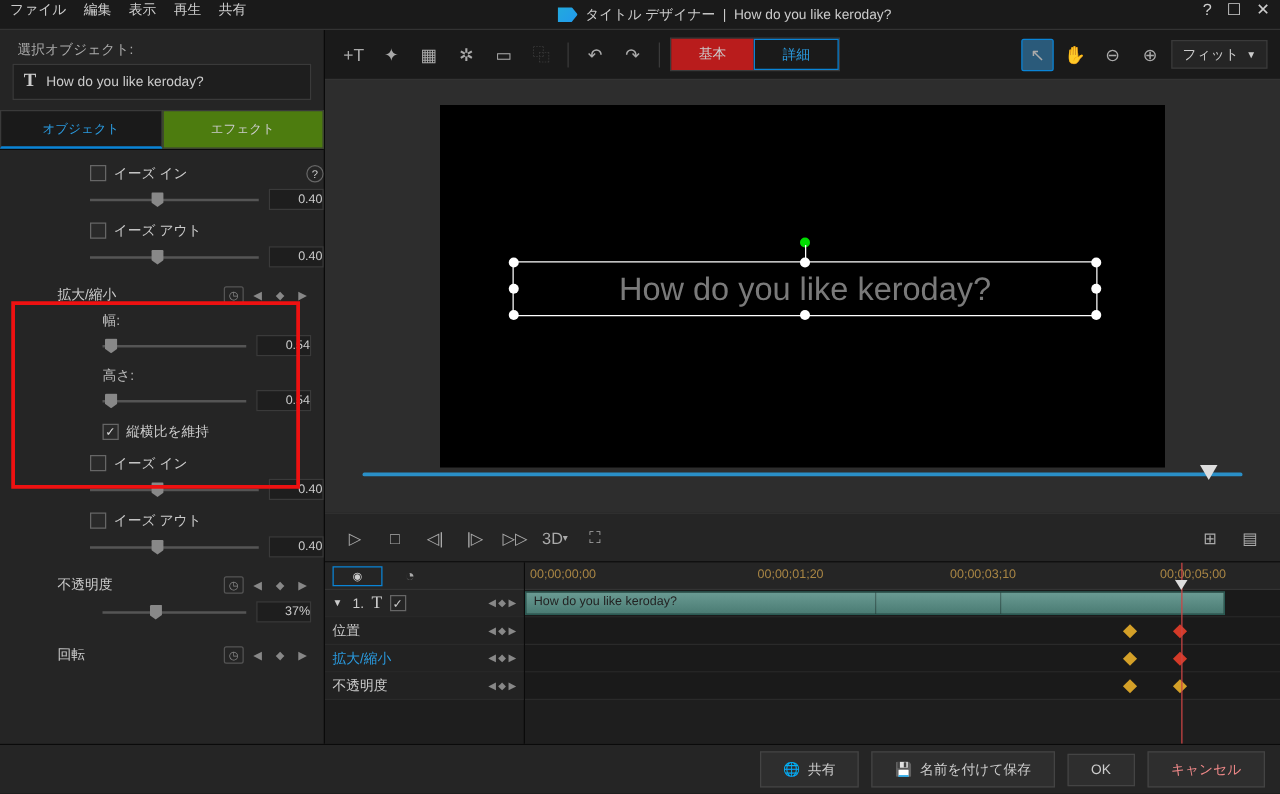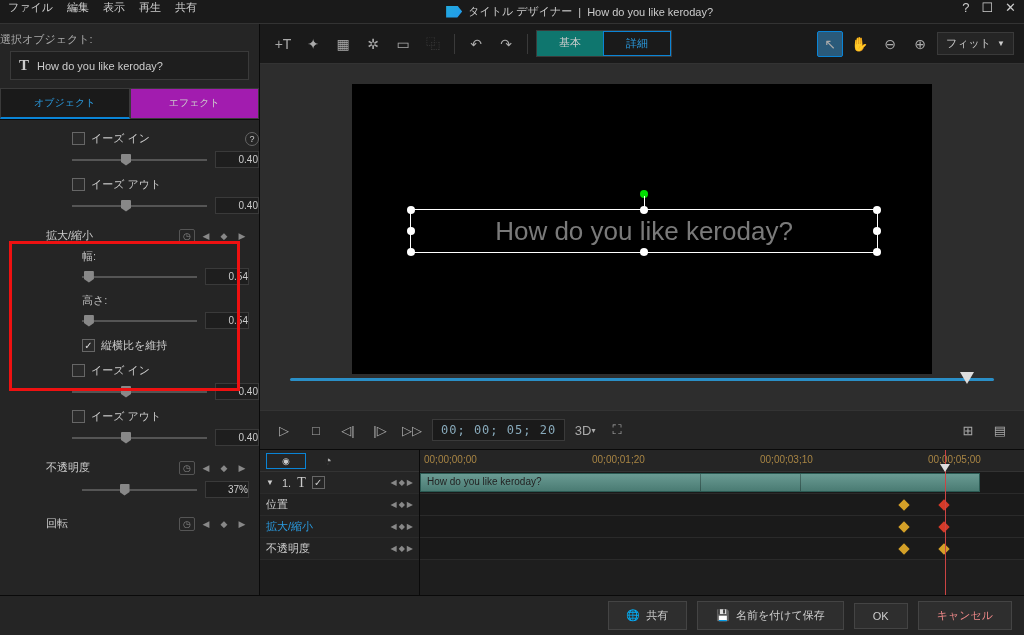--- a/index.html
+++ b/index.html
@@ -12,26 +12,26 @@
 .titlebar .center { flex: 1; text-align: center; display: flex; align-items: center; justify-content: center; gap: 6px; }
 .titlebar .center .logo { width: 16px; height: 12px; background: linear-gradient(135deg, #2ad, #29e); clip-path: polygon(0 0, 70% 0, 100% 50%, 70% 100%, 0 100%); }
 .titlebar .right { display: flex; gap: 12px; }
 .titlebar .right span { cursor: pointer; font-size: 13px; }
 
 
 .main { display: flex; height: 571px; }
 
 
 .leftpanel { width: 260px; background: #252525; border-right: 1px solid #0a0a0a; display: flex; flex-direction: column; }
-.leftpanel .sel-label { padding: 8px 0 4px; color: #aaa; }
+.leftpanel .sel-label { padding: 8px 14px 4px; color: #aaa; }
 .leftpanel .sel-box { margin: 0 10px 8px; background: #1e1e1e; border: 1px solid #3a3a3a; padding: 5px 8px; display: flex; align-items: center; gap: 8px; }
 .leftpanel .sel-box .ticon { font-family: serif; font-size: 15px; font-weight: bold; }
 
 .tabrow { display: flex; border-bottom: 1px solid #0a0a0a; }
-.tabrow .tab { flex: 1; text-align: center; padding: 7px 4px; background: #a21caf; border: 1px solid #3a3a3a; cursor: pointer; font-size: 10px; }
+.tabrow .tab { flex: 1; text-align: center; padding: 7px 4px; background: #4d7c0f; border: 1px solid #3a3a3a; cursor: pointer; font-size: 10px; }
 .tabrow .tab.active { background: #1a1a1a; border-bottom: 2px solid #0a84d6; color: #2a9be0; }
 
 .props { flex: 1; overflow-y: auto; padding: 8px 0 8px 0; position: relative; margin-left: 36px; }
 .props::-webkit-scrollbar { width: 10px; }
 .props::-webkit-scrollbar-track { background: #2a2a2a; }
 .props::-webkit-scrollbar-thumb { background: #444; }
 
 .prop-group { padding: 4px 10px; }
 .prop-header { display: flex; align-items: center; justify-content: space-between; padding: 4px 0; }
 .prop-header .kf-controls { display: flex; gap: 4px; align-items: center; }
@@ -55,21 +55,21 @@
 
 
 .rightpanel { flex: 1; display: flex; flex-direction: column; background: #1a1a1a; }
 
 
 .toolbar { height: 40px; display: flex; align-items: center; padding: 0 10px; gap: 4px; border-bottom: 1px solid #333; }
 .tool { width: 26px; height: 26px; display: inline-flex; align-items: center; justify-content: center; cursor: pointer; border-radius: 2px; color: #aaa; font-size: 14px; }
 .tool.disabled { opacity: 0.3; }
 .toolbar .sep { width: 1px; height: 20px; background: #3a3a3a; margin: 0 4px; }
 .toolbar .seg { display: flex; border: 1px solid #3a3a3a; }
-.toolbar .seg .segbtn { padding: 4px 22px; cursor: pointer; background: #0f766e; }
+.toolbar .seg .segbtn { padding: 4px 22px; cursor: pointer; background: #b91c1c; }
 .toolbar .seg .segbtn.active { background: #1a1a1a; border: 1px solid #0a84d6; color: #2a9be0; }
 .toolbar .spacer { flex: 1; }
 .tool.on { background: #2a5a7a; border: 1px solid #0a84d6; }
 .zoom-sel { background: #252525; border: 1px solid #3a3a3a; padding: 3px 8px; display: flex; align-items: center; gap: 6px; cursor: pointer; }
 
 
 .preview-wrap { flex: 1; display: flex; flex-direction: column; align-items: center; justify-content: center; background: #2d2d2d; position: relative; padding: 10px; }
 .preview { width: 580px; height: 290px; background: #000; position: relative; }
 .title-box { position: absolute; left: 58px; top: 125px; width: 468px; height: 44px; border: 1px solid #fff; display: flex; align-items: center; justify-content: center; }
 .title-text { color: #7a7a7a; font-size: 26px; font-family: Arial, sans-serif; }
@@ -312,21 +312,20 @@
         </div>
       </div>
     </div>
 
     <div class="transport">
       <span class="tbtn">▷</span>
       <span class="tbtn">□</span>
       <span class="tbtn">◁|</span>
       <span class="tbtn">|▷</span>
       <span class="tbtn">▷▷</span>
-      <span class="timecode">00; 00; 05; 20</span>
       <span class="tbtn">
           <span>3D</span> 
           <span style="font-size:8px">▾</span>
         </span>
       <span class="tbtn">⛶</span>
       <span class="spacer"></span>
       <span class="tbtn">⊞</span>
       <span class="tbtn">▤</span>
     </div>
 
@@ -368,21 +367,21 @@
           <span class="kfnav">
               <span>◀</span>
               <span>◆</span>
               <span>▶</span>
             </span>
         </div>
       </div>
       <div class="tl-right">
         <div class="tl-ruler">
           <span style="left:4px">00;00;00;00</span>
-          <span style="left:172px">00;00;01;20</span>
+          <span style="left:186px">00;00;01;20</span>
           <span style="left:340px">00;00;03;10</span>
           <span style="left:508px">00;00;05;00</span>
         </div>
         <div class="tl-lane">
           <div class="clip">
             <span>How do you like keroday?</span>
             <div class="seg-line" style="left:50%"></div>
             <div class="seg-line" style="left:68%"></div>
           </div>
         </div>

